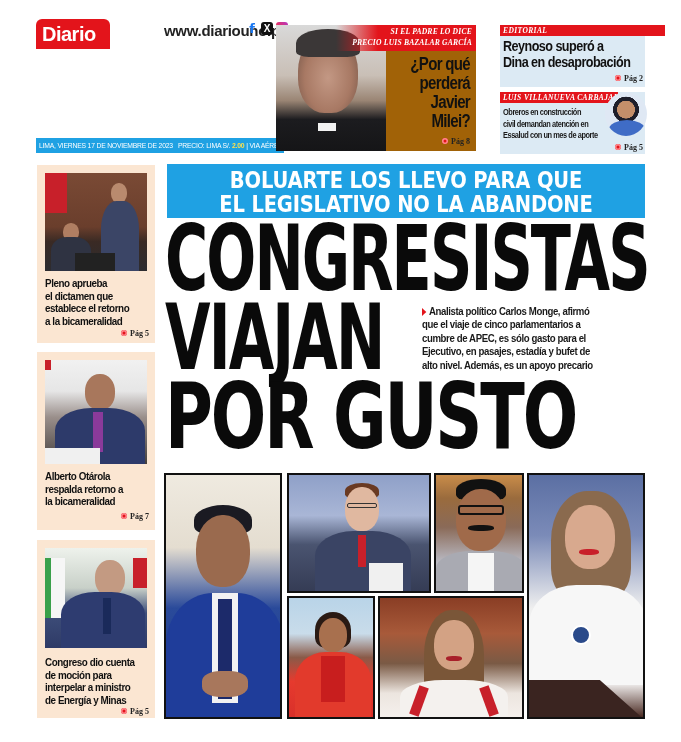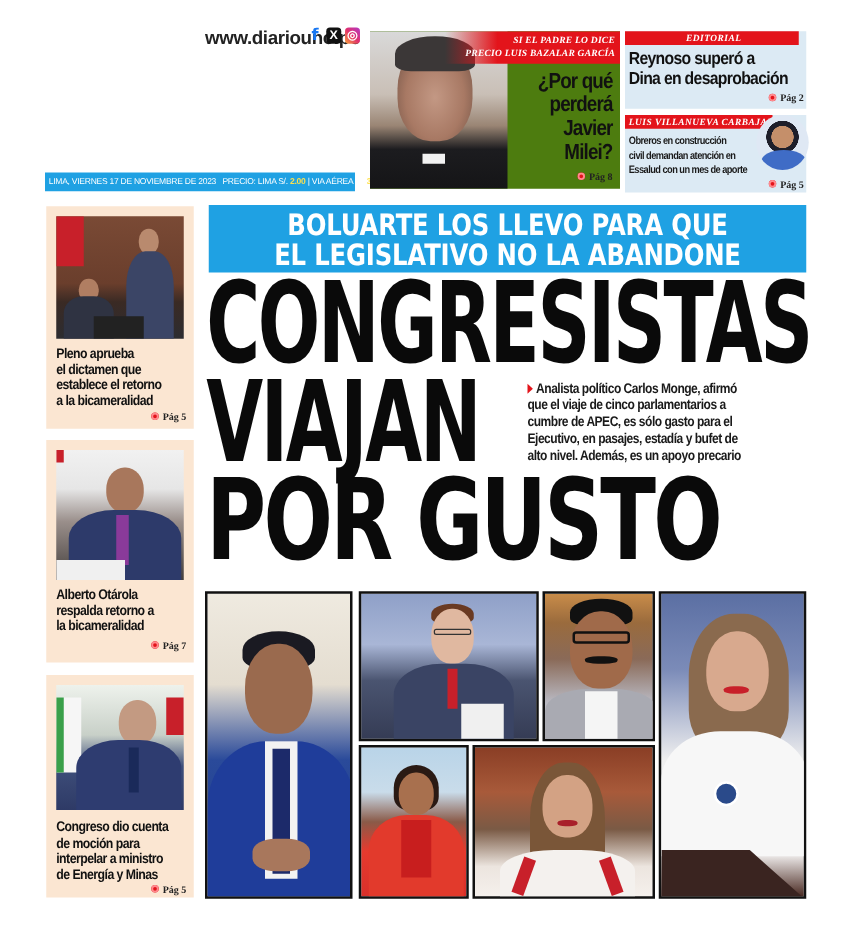--- a/index.html
+++ b/index.html
@@ -16,38 +16,38 @@
   .soc { width: 12px; height: 13px; border-radius: 3px; font-size: 10px; font-weight: 700; line-height: 13px; text-align: center; color: #fff; }
   .soc.fb { background: transparent; color: #1877f2; font-size: 13px; font-family: "DejaVu Sans", sans-serif; }
   .soc.x { background: #111; }
   .soc.ig { background: linear-gradient(45deg,#f9a23a,#e1306c,#b23ac7); }
   .logo-block { position: absolute; left: 0; top: 28px; width: 248px; height: 92px; background: #e3141b; border-radius: 0 6px 0 0; }
   .logo-uno { position: absolute; left: 4px; top: 4px; width: 240px; height: 92px; color: #fff; font-family: "DejaVu Sans", sans-serif; font-weight: 900; font-size: 100px; line-height: 92px; letter-spacing: -6px; transform: scaleX(1.05); transform-origin: left; text-shadow: 1px 0 0 #fff, -1px 0 0 #fff; }
   .dateline { position: absolute; left: 0; top: 119px; width: 248px; height: 15px; background: #1fa1e3; color: #fff; font-size: 6.8px; line-height: 15px; padding-left: 3px; white-space: nowrap; letter-spacing: -0.2px; }
   .dateline .price-val { color: #ffe14d; font-weight: 700; }
 
   
-  .padre-box { left: 296px; top: 25px; width: 200px; height: 126px; background: #4d7c0f; overflow: hidden; }
+  .padre-box { left: 276px; top: 25px; width: 200px; height: 126px; background: #a16207; overflow: hidden; }
   .padre-photo { position: absolute; left: 0; top: 0; width: 110px; height: 126px; background: linear-gradient(180deg,#d9d9d9 0%,#c9bfb6 40%,#9a8574 60%,#1c1c1f 75%,#151517 100%); }
   .padre-head { position: absolute; left: 22px; top: 10px; width: 60px; height: 78px; border-radius: 46% 46% 44% 44%; background: radial-gradient(ellipse at 50% 55%,#c39884 0%,#a87964 55%,#6a4e42 100%); }
   .padre-hair { position: absolute; left: 20px; top: 4px; width: 64px; height: 28px; border-radius: 50% 50% 20% 20%; background: #3b3737; }
   .padre-collar { position: absolute; left: 42px; top: 98px; width: 18px; height: 8px; background: #f2f2f2; }
   .padre-tag-line { position: absolute; right: 4px; color: #fff; font-family: "Liberation Serif", serif; font-style: italic; font-weight: 700; font-size: 7.6px; white-space: nowrap; letter-spacing: 0.2px; }
   .padre-tag-line.l1 { top: 2px; }
   .padre-tag-line.l2 { top: 13px; }
   .padre-tag-full { position: absolute; left: 60px; top: 0; width: 140px; height: 26px; background: linear-gradient(90deg,rgba(227,20,27,0) 0%,#e3141b 30%); }
   .padre-headline { position: absolute; right: 6px; top: 30px; width: 90px; text-align: right; font-weight: 700; font-size: 17.5px; line-height: 19px; letter-spacing: -0.8px; color: #111; font-family: "Liberation Sans", sans-serif; transform: scaleX(0.86); transform-origin: right; }
   .pag { font-family: "Liberation Serif", serif; font-weight: 700; font-size: 8px; color: #222; white-space: nowrap; padding-left: 31px; }
   .pag .dot { display: inline-block; width: 6px; height: 6px; border-radius: 50%; background: #e3141b; margin-right: 3px; vertical-align: 0; box-shadow: inset 0 0 0 1.5px #ff8a8e; }
   .padre-pag { position: absolute; right: 6px; top: 112px; }
 
   
   .editorial-box { left: 500px; top: 25px; width: 145px; height: 62px; background: #dceaf4; }
   .red-tag { position: absolute; left: 0; top: 0; height: 11px; background: #e3141b; color: #fff; font-family: "Liberation Serif", serif; font-style: italic; font-weight: 700; font-size: 7.5px; line-height: 11px; padding-left: 3px; letter-spacing: 0.4px; white-space: nowrap; }
-  .editorial-tag { width: 139px; text-align: center; }
+  .editorial-tag { width: 165px; }
   .editorial-headline { position: absolute; left: 3px; top: 13px; width: 142px; font-weight: 700; font-size: 14px; line-height: 16px; letter-spacing: -0.6px; color: #111; transform: scaleX(0.9); transform-origin: left; white-space: nowrap; }
   .editorial-pag { position: absolute; right: 2px; top: 49px; }
 
   .villanueva-box { left: 500px; top: 92px; width: 145px; height: 62px; background: #dceaf4; }
   .villanueva-tag { width: 118px; }
   .villanueva-text { position: absolute; left: 3px; top: 15px; width: 105px; font-weight: 700; font-size: 8.6px; line-height: 11.5px; letter-spacing: -0.5px; color: #1a1a1a; transform: scaleX(0.86); transform-origin: left; white-space: nowrap; }
   .villanueva-photo { position: absolute; left: 105px; top: 0px; width: 42px; height: 44px; border-radius: 50%; background: radial-gradient(circle at 50% 40%,#c58f6a 0 26%,#1e1e2a 27% 38%,#dfe8f4 39%); overflow: hidden; }
   .villanueva-shirt { position: absolute; left: 4px; top: 28px; width: 36px; height: 18px; border-radius: 50% 50% 0 0; background: #3f6cc6; }
   .villanueva-pag { position: absolute; right: 2px; top: 51px; }
 
@@ -89,20 +89,21 @@
   .ph-bot2 { left: 378px; top: 596px; width: 146px; height: 123px; background: linear-gradient(180deg,#8a3e25 0%,#a85a3a 30%,#7a5a45 55%,#ece5df 80%,#f5f0ec 100%); }
 
   .face { position: absolute; border-radius: 48% 48% 45% 45%; }
   .hair { position: absolute; border-radius: 50% 50% 30% 30%; }
   .body { position: absolute; border-radius: 40% 40% 0 0; }
 </style>
 </head>
 <body>
 
 <div class="abs masthead">
+  <div class="logo-diario">Diario</div>
   <div class="site-url">www.diariouno.pe</div>
   <div class="social">
     <div class="soc fb">f</div>
     <div class="soc x">X</div>
     <div class="soc ig">◎</div>
   </div>
   <div class="dateline">
     <span>LIMA, VIERNES 17 DE NOVIEMBRE DE 2023</span>&nbsp;&nbsp;
     <span>PRECIO: LIMA S/.</span>
     <span class="price-val">2.00</span>

